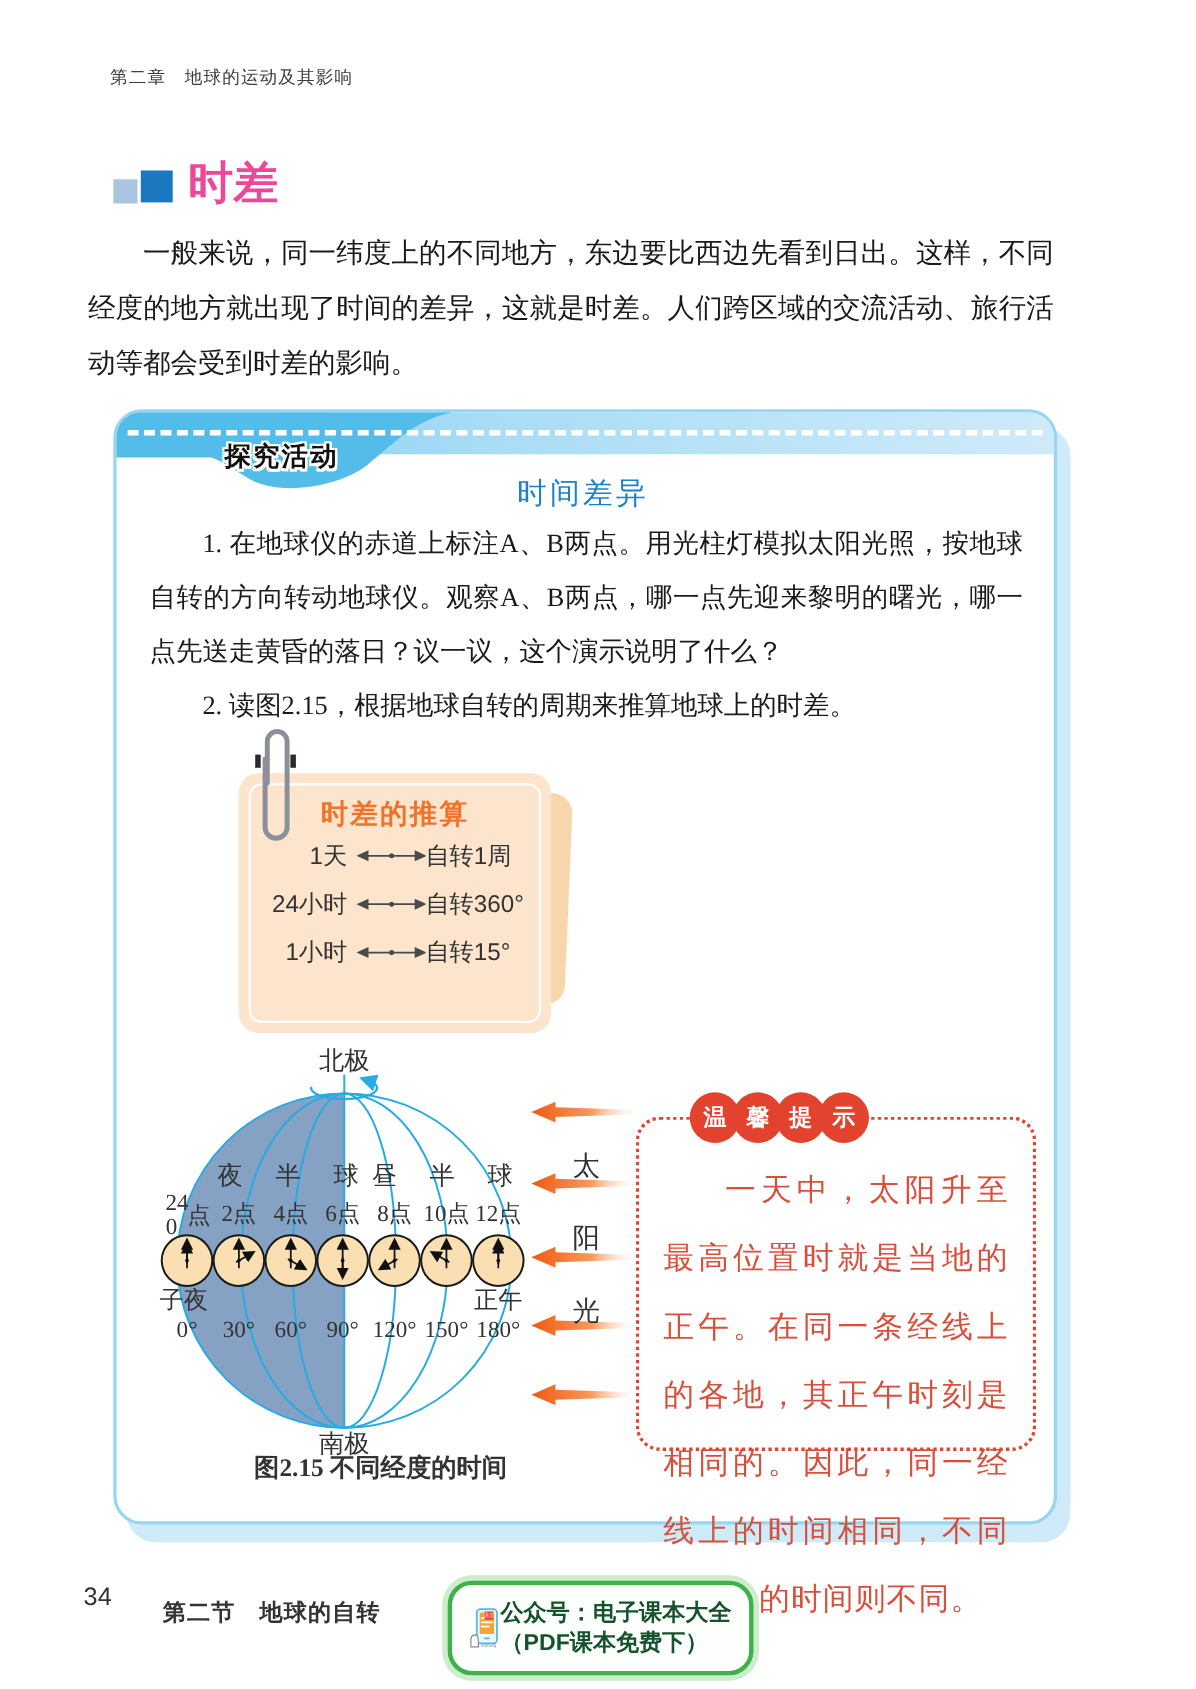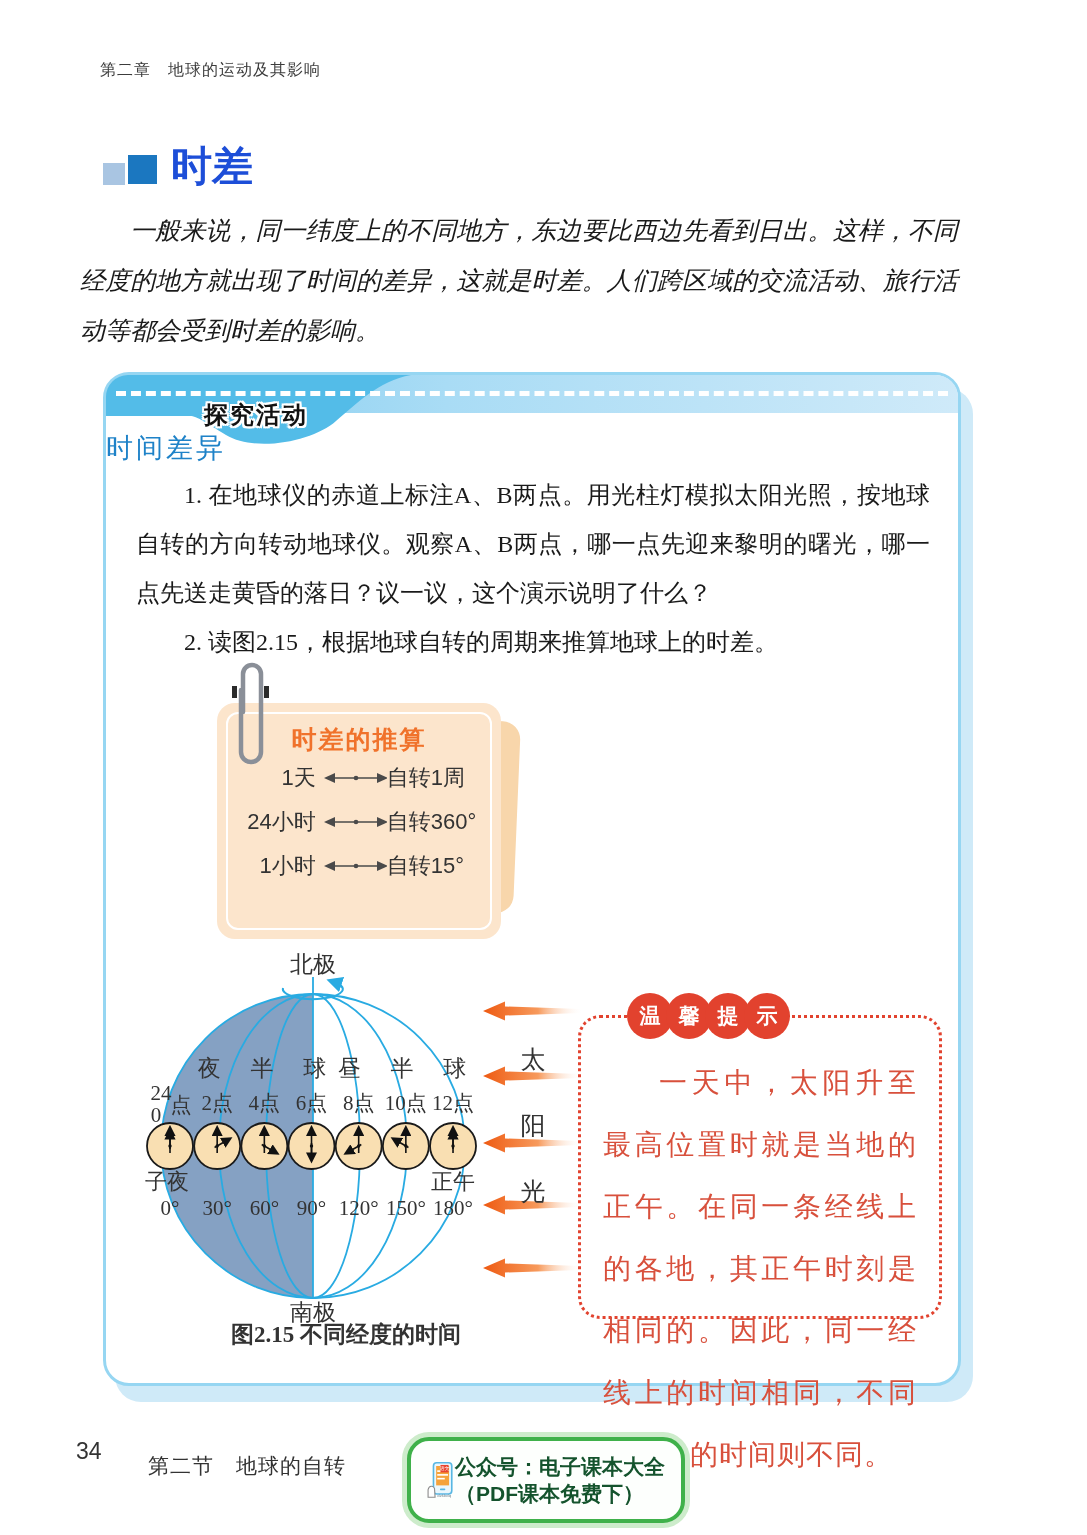--- a/index.html
+++ b/index.html
@@ -8,37 +8,37 @@
   .abs{position:absolute;}
 
   .chapter-header{left:100px;top:60px;font-family:"Liberation Sans",sans-serif;
 ic    font-size:21px;color:#3c3c3c;letter-spacing:1px;}
 
   .sec-row{left:103px;top:146px;display:flex;align-items:flex-end;}
   .sq-wrap{position:relative;width:56px;height:36px;}
   .sq-light{position:absolute;left:0;top:12px;width:22px;height:22px;background:#a9c5e2;}
   .sq-dark{position:absolute;left:25px;top:4px;width:29px;height:29px;background:#1b77c0;}
   .sec-title{font-family:"Liberation Sans",sans-serif;font-weight:bold;
-    font-size:41px;color:#1d4ed8;line-height:1;margin-left:12px;}
+    font-size:41px;color:#ec4899;line-height:1;margin-left:12px;}
 
   .intro{left:80px;top:206px;width:878px;font-size:25px;line-height:50px;
-    text-align:justify;text-indent:2em;color:#1a1a1a;font-style:italic;}
+    text-align:justify;text-indent:2em;color:#1a1a1a;}
 
   
   .explore{left:103px;top:372px;width:852px;height:1008px;background:#fff;
     border:3px solid #96d6f2;border-radius:26px;box-shadow:12px 16px 0 #cfeaf8;}
   .band{position:absolute;left:0;top:0;right:0;height:38px;border-radius:22px 22px 0 0;
     background:linear-gradient(90deg,#7fcbef 0%,#a9dcf5 40%,#cfeaf9 100%);}
   .band-blob{position:absolute;left:0;top:0;width:360px;height:85px;overflow:visible;}
   .dash-line{position:absolute;left:10px;right:10px;top:16px;border-top:5px dashed #fff;}
   .explore-tab{position:absolute;left:98px;top:7px;font-family:"Liberation Sans",sans-serif;
     font-weight:bold;font-size:24px;color:#111;letter-spacing:2px;
     text-shadow:-2px 0 0 #fff,2px 0 0 #fff,0 -2px 0 #fff,0 2px 0 #fff,
                 -2px -2px 0 #fff,2px 2px 0 #fff,-2px 2px 0 #fff,2px -2px 0 #fff;margin-top:17px;}
-  .act-title{position:absolute;left:0;right:4px;top:55px;text-align:left;
+  .act-title{position:absolute;left:0;right:4px;top:55px;text-align:center;
     font-family:"Liberation Sans",sans-serif;font-size:27px;color:#1e82c8;letter-spacing:3px;}
   .act-body{position:absolute;left:30px;top:96px;width:794px;font-size:24px;
     line-height:49px;text-align:justify;color:#1a1a1a;}
   .act-body p{margin:0;text-indent:2em;}
 
   
   .note-wrap{position:absolute;left:107px;top:285px;width:310px;height:240px;}
   .note-shadow{position:absolute;left:22px;top:56px;width:282px;height:192px;
     background:#f8d6ab;border-radius:18px;transform:rotate(2.4deg);}
   .note-card{position:absolute;left:4px;top:43px;width:284px;height:236px;
@@ -70,21 +70,21 @@
     background:#e2422e;color:#fff;font-family:"Liberation Sans",sans-serif;
     font-weight:bold;font-size:21px;display:flex;align-items:center;justify-content:center;}
   .tip-badge span:first-child{margin-left:0;}
   .tip-text{padding:34px 22px 0 22px;font-size:28px;line-height:62px;color:#d8503c;
     text-align:justify;text-indent:2em;letter-spacing:1px;}
 
   
   .page-num{left:76px;top:1438px;font-family:"Liberation Sans",sans-serif;
     font-size:23px;color:#333;}
   .foot-sec{left:148px;top:1452px;font-family:"Liberation Sans",sans-serif;
-    font-size:21px;color:#333;letter-spacing:1px;}
+    font-size:21px;color:#333;letter-spacing:1px;font-weight:bold;}
 
   
   .promo{left:407px;top:1437px;width:278px;height:86px;background:#fdfffd;
     border:4px solid #3fb14a;border-radius:22px;box-shadow:0 0 0 5px #cdeccb;
     display:flex;align-items:center;padding:0 16px;box-sizing:border-box;}
   .promo-text{flex:1;text-align:left;font-family:"Liberation Sans",sans-serif;
     font-weight:bold;color:#14532d;font-size:21px;line-height:27px;white-space:nowrap;}
 </style>
 </head>
 <body>

